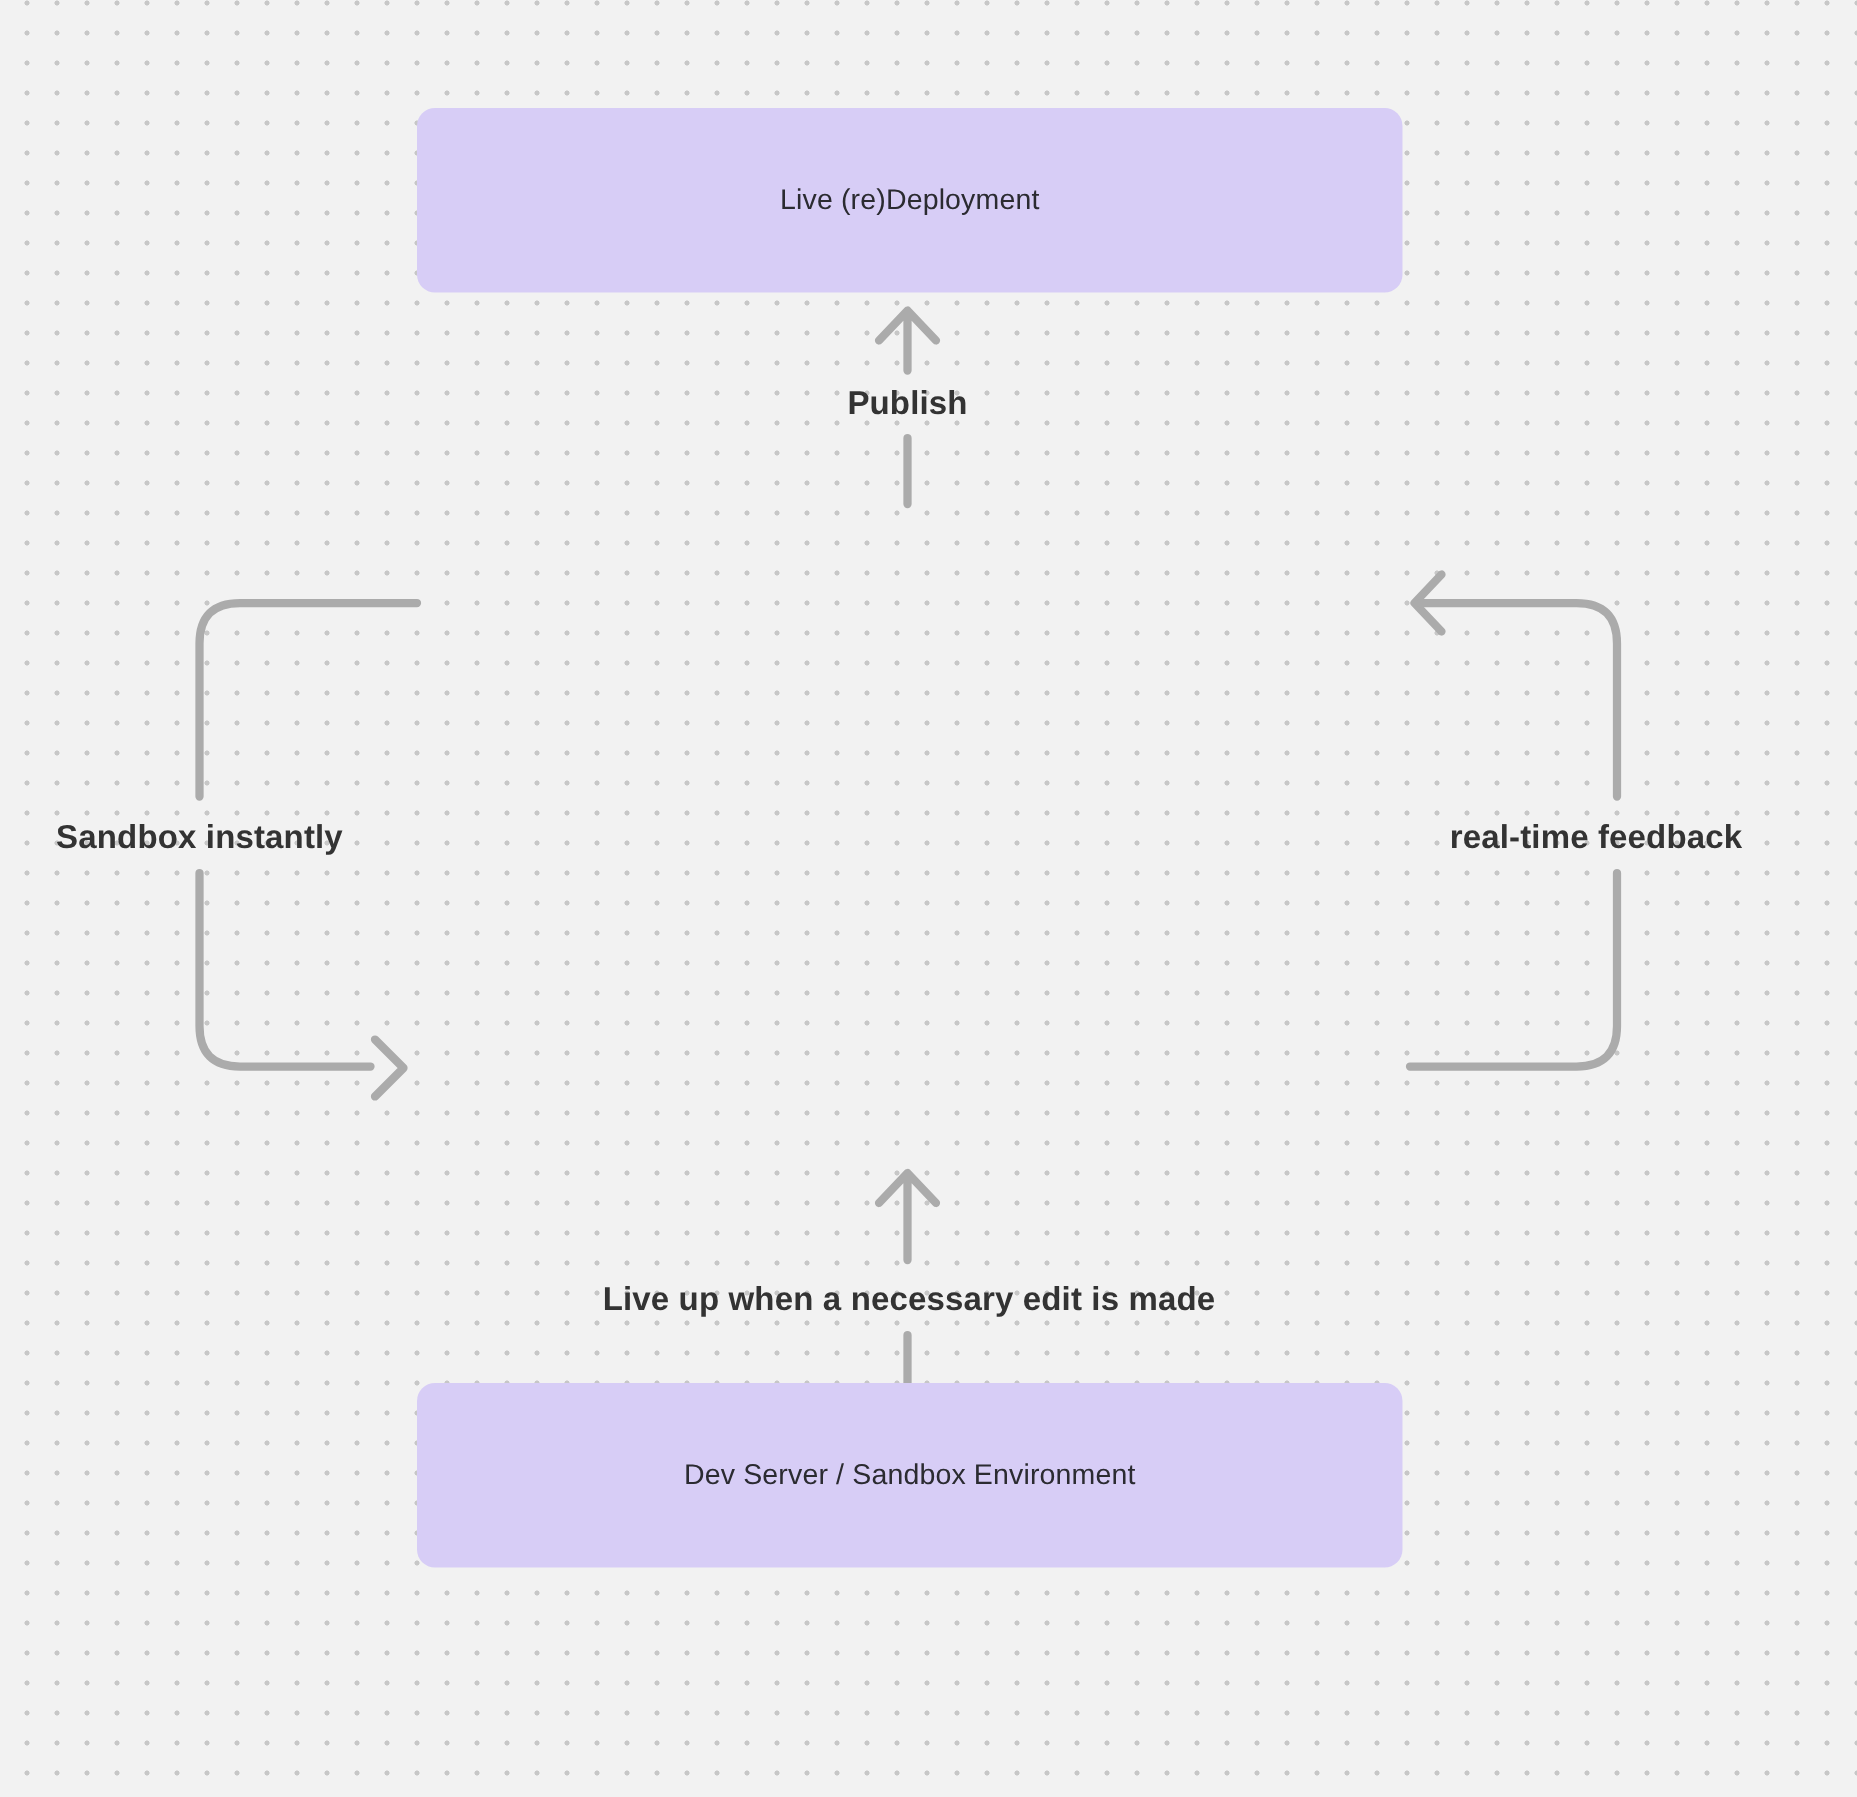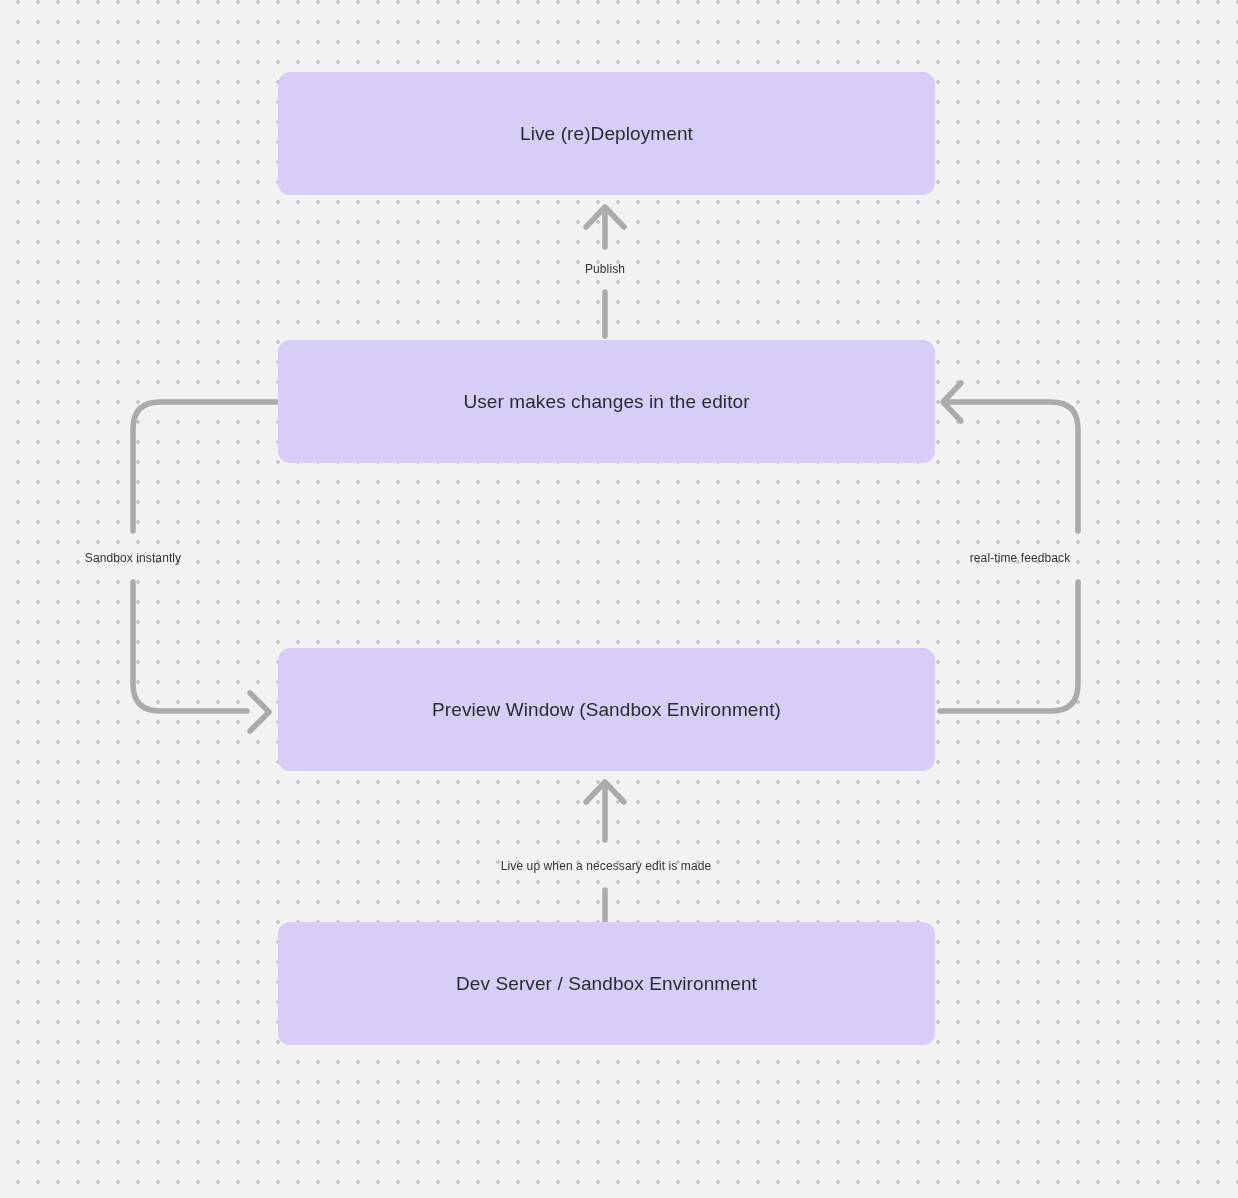--- a/index.html
+++ b/index.html
@@ -48,28 +48,28 @@
     fill: none;
     stroke: #ababab;
     stroke-width: 5.5;
     stroke-linecap: round;
     stroke-linejoin: round;
   }
   .edge-label {
     position: absolute;
     transform: translate(-50%, -50%);
     white-space: nowrap;
-    font-size: 12px;
-    font-weight: 400;
+    font-size: 22px;
+    font-weight: 700;
     color: #333333;
     letter-spacing: 0.1px;
   }
   .label-publish  { left: 605px;  top: 269px; }
   .label-updates  { left: 133px;  top: 558px; }
-  .label-feedback { left: 1020px; top: 558px; }
+  .label-feedback { left: 1064px; top: 558px; }
   .label-spunup   { left: 606px;  top: 866px; }
 </style>
 </head>
 <body>
 
 <div class="canvas">
 
   <svg class="edges-svg" viewBox="0 0 1238 1198" aria-hidden="true">
 
     <g>
@@ -92,27 +92,21 @@
     <g>
       <path d="M586 802 L605 782 L624 802 M605 785 L605 840"></path>
       <path d="M605 890 L605 945 M586 928 L605 947 L624 928"></path>
     </g>
   </svg>
 
   <div class="node node-live">
     <span>Live (re)Deployment</span>
   </div>
 
-  <div class="node node-editor">
-    <span>User makes changes in the editor</span>
-  </div>
 
-  <div class="node node-preview">
-    <span>Preview Window (Sandbox Environment)</span>
-  </div>
 
   <div class="node node-devserver">
     <span>Dev Server / Sandbox Environment</span>
   </div>
 
   <div class="edge-label label-publish">Publish</div>
   <div class="edge-label label-updates">Sandbox instantly</div>
   <div class="edge-label label-feedback">real-time feedback</div>
   <div class="edge-label label-spunup">Live up when a necessary edit is made</div>
 

